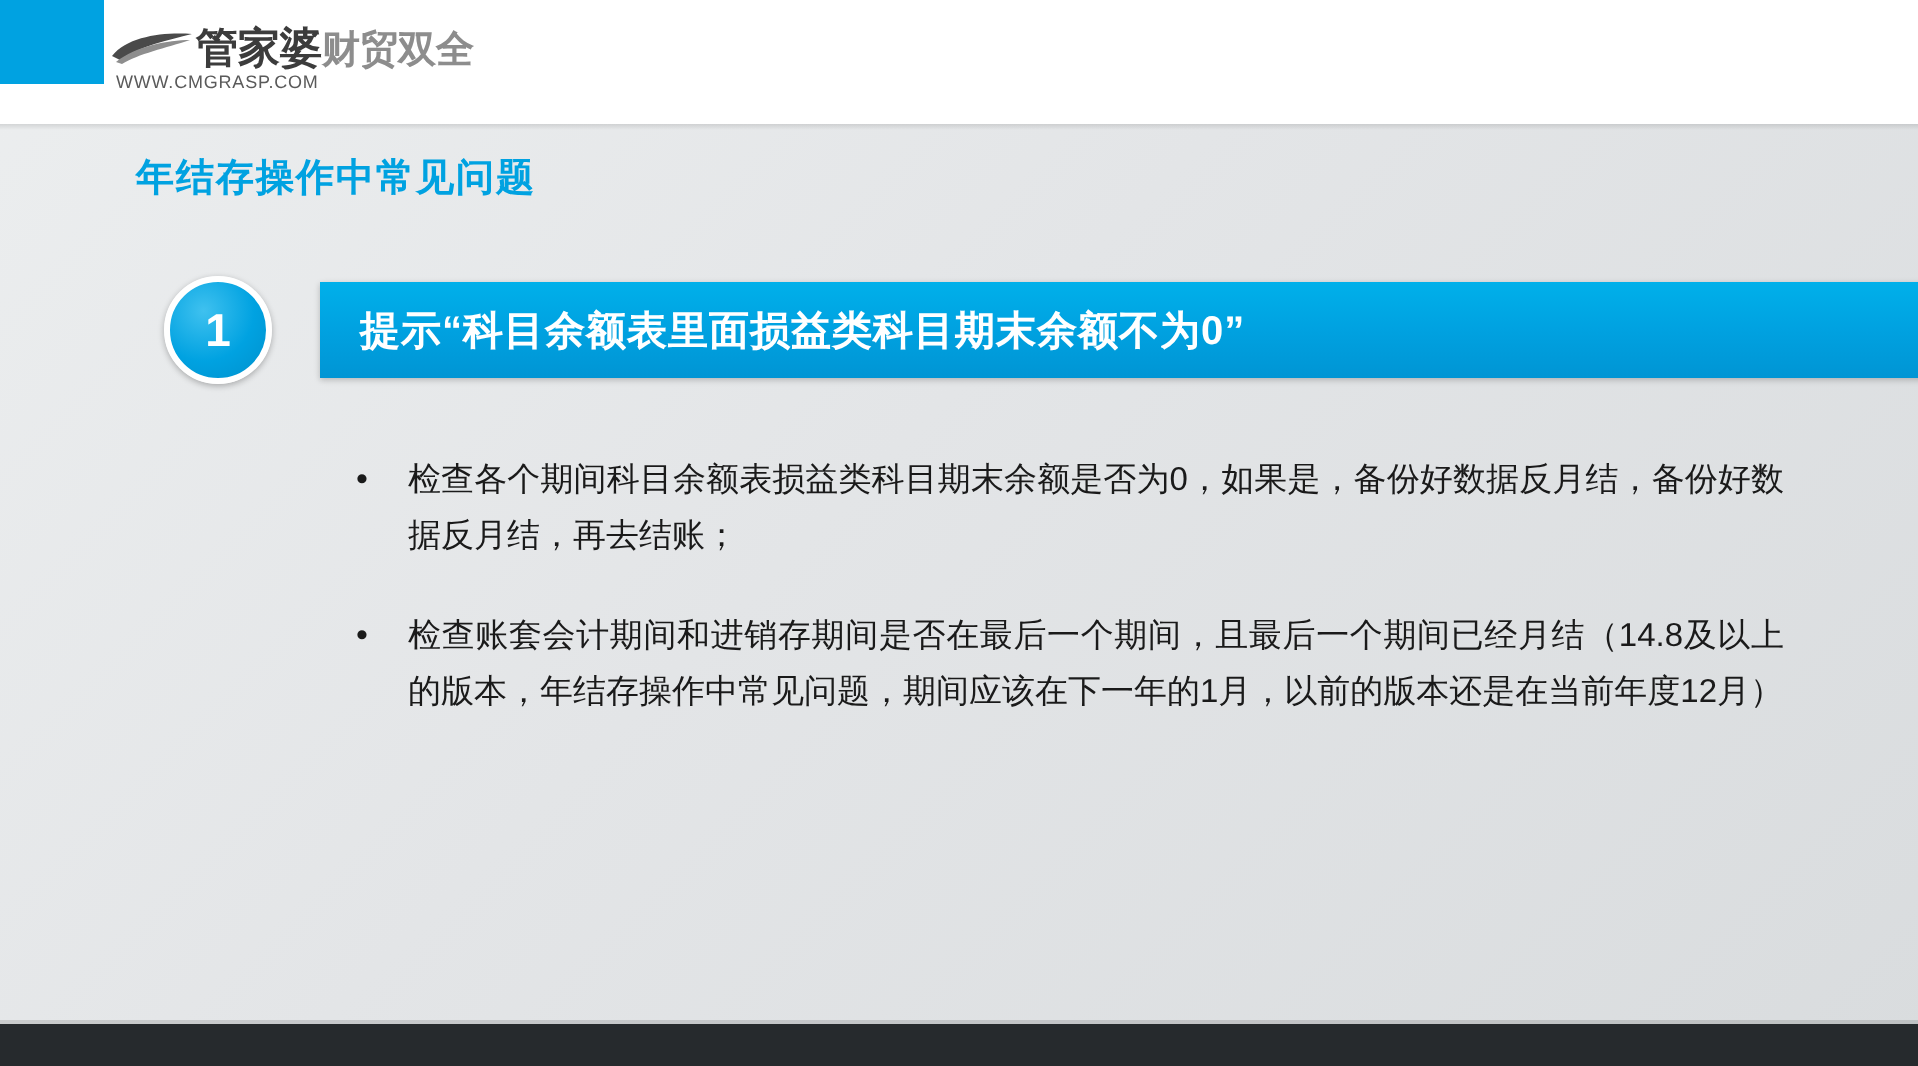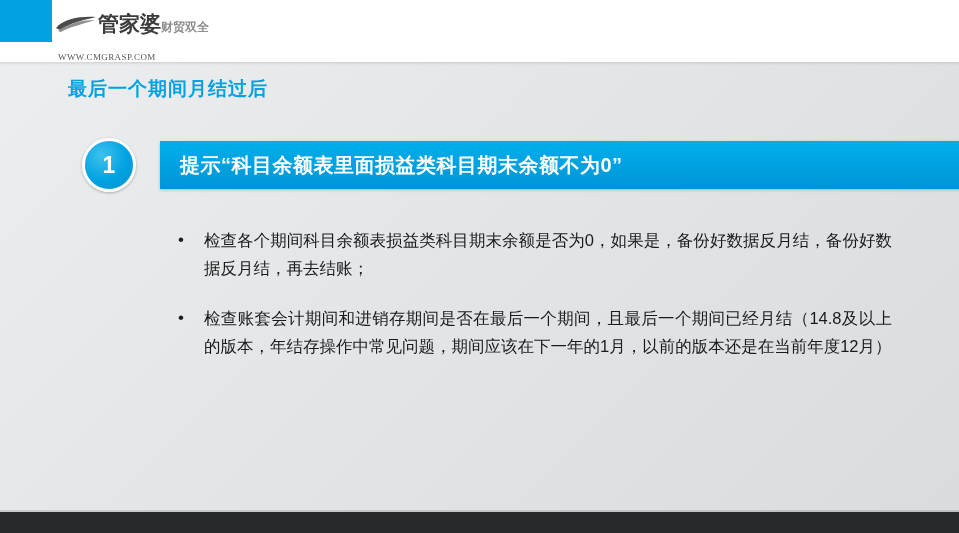--- a/index.html
+++ b/index.html
@@ -70,32 +70,31 @@
     left: 42px;
     top: 0px;
     font-size: 21px;
     font-weight: bold;
     color: #3c3c3c;
     letter-spacing: 0px;
     white-space: nowrap;
   }
   .logo-text .sub {
     color: #8d8d8d;
-    font-size: 12px;
+    font-size: 19px;
     margin-top: 32px;
   }
   .logo-url {
     position: absolute;
     left: 2px;
     top: 26px;
     font-size: 9px;
     color: #5a5a5a;
     letter-spacing: 0.4px;
-    font-family: Liberation Serif, serif;
-    margin-top: 16px;
+    font-family: Liberation Sans, sans-serif;
   }
   
   .section-title {
     position: absolute;
     left: 68px;
     top: 76px;
     font-size: 19px;
     font-weight: bold;
     color: #00a2e1;
     letter-spacing: 1px;
@@ -198,21 +197,21 @@
     <svg class="logo-swoosh" viewBox="0 0 40 16">
       <path d="M0 12 C 8 2, 26 0, 40 1 C 28 4, 14 7, 4 14 Z" fill="#4a4a4a"></path>
       <path d="M2 15 C 12 7, 28 4, 39 4 C 27 8, 13 11, 5 16 Z" fill="#8e8e8e"></path>
     </svg>
     <div class="logo-text">
       <span>管家婆</span><span class="sub">财贸双全</span>
     </div>
     <div class="logo-url">WWW.CMGRASP.COM</div>
   </div>
 
-  <div class="section-title">最后一个期间月结过后</div>
+  <div class="section-title">年结存操作中常见问题</div>
 
   <div class="num-bubble">
     <span>1</span>
   </div>
 
   <div class="headline-bar">
     <div class="hl-text">提示“科目余额表里面损益类科目期末余额不为0”</div>
   </div>
 
   <div class="bullets">

